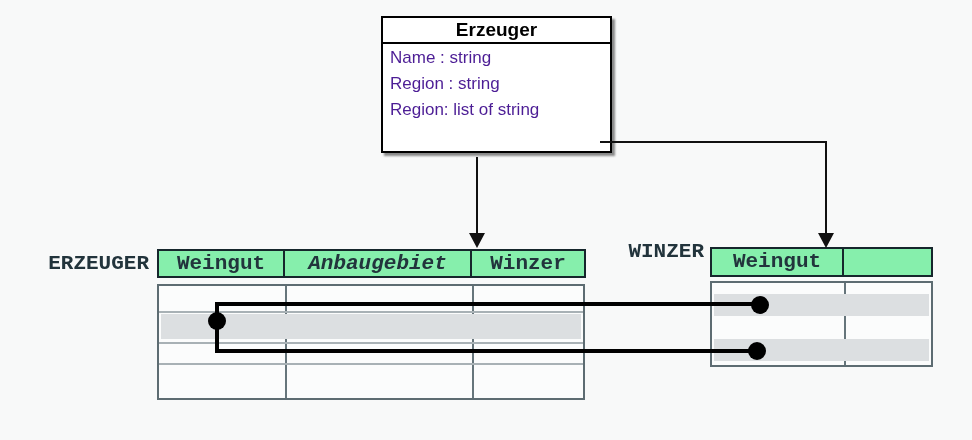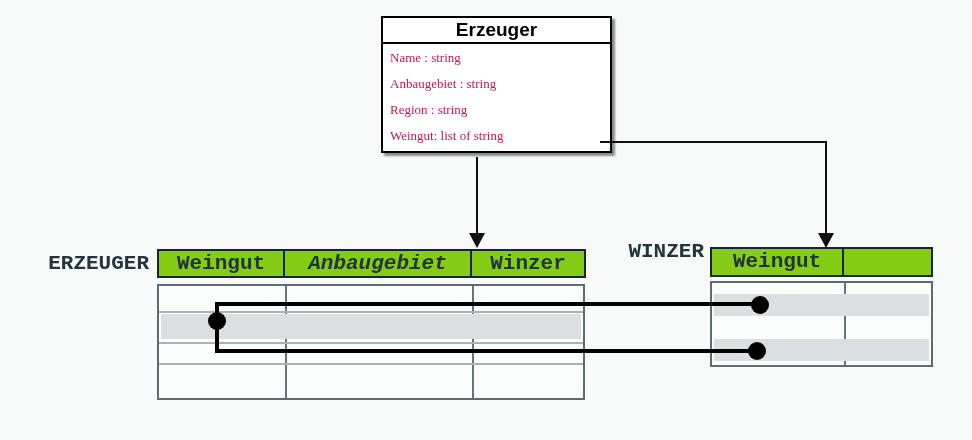--- a/index.html
+++ b/index.html
@@ -6,34 +6,34 @@
   body{background:#f8f9f9;font-family:"Liberation Sans", sans-serif;}
   #canvas{position:relative;width:972px;height:440px;background:#f8f9f9;overflow:hidden;}
 
   
   .class-box{position:absolute;left:381px;top:16px;width:231px;height:137px;
     box-sizing:border-box;background:#ffffff;border:2px solid #000;
     box-shadow:3px 3px 2px rgba(0,0,0,0.45);z-index:3;}
   .class-title{height:24px;line-height:24px;border-bottom:2px solid #000;
     text-align:center;font-weight:bold;font-size:19px;color:#000;}
   .class-attrs{padding:1px 4px 0 7px;}
-  .class-attr{font-size:13px;line-height:26px;color:#be185d;white-space:nowrap;font-family:Liberation Serif, serif;}
+  .class-attr{font-size:17px;line-height:26px;color:#4c1d95;white-space:nowrap;}
 
   
   .thin-line{position:absolute;background:#111;z-index:4;}
   .arrow-head-down{position:absolute;width:0;height:0;
     border-left:8px solid transparent;border-right:8px solid transparent;
     border-top:15px solid #111;z-index:4;}
 
   
   .tbl-label{position:absolute;font-family:"Liberation Mono","DejaVu Sans Mono",monospace;
     font-weight:bold;font-size:21px;color:#22343c;text-align:right;white-space:nowrap;}
 
   
-  .tbl-header{position:absolute;box-sizing:border-box;height:29px;background:#84cc16;
+  .tbl-header{position:absolute;box-sizing:border-box;height:29px;background:#86efac;
     border:2px solid #16262c;display:flex;z-index:2;}
   .hdr-cell{box-sizing:border-box;height:100%;line-height:25px;text-align:center;
     font-family:"Liberation Mono","DejaVu Sans Mono",monospace;font-weight:bold;
     font-size:21px;color:#22343c;overflow:hidden;}
   .hdr-cell.div-r{border-right:2px solid #16262c;}
 
   
   .tbl-body{position:absolute;box-sizing:border-box;background:#fbfcfc;
     border:2px solid #5d6c72;z-index:1;}
   .v-divider{position:absolute;top:0;bottom:0;width:2px;background:#66757b;z-index:1;}
@@ -46,23 +46,22 @@
 </style>
 </head>
 <body>
 
 <div id="canvas">
 
   <div class="class-box">
     <div class="class-title">Erzeuger</div>
     <div class="class-attrs">
       <div class="class-attr">Name : string</div>
-      <div class="class-attr">Anbaugebiet : string</div>
       <div class="class-attr">Region : string</div>
-      <div class="class-attr">Weingut: list of string</div>
+      <div class="class-attr">Region: list of string</div>
     </div>
   </div>
 
   <div class="thin-line" style="left:476px;top:157px;width:2px;height:77px;"></div>
   <div class="arrow-head-down" style="left:469px;top:233px;"></div>
 
   <div class="thin-line" style="left:600px;top:141px;width:227px;height:2px;"></div>
   <div class="thin-line" style="left:825px;top:141px;width:2px;height:93px;"></div>
   <div class="arrow-head-down" style="left:818px;top:233px;"></div>
 

